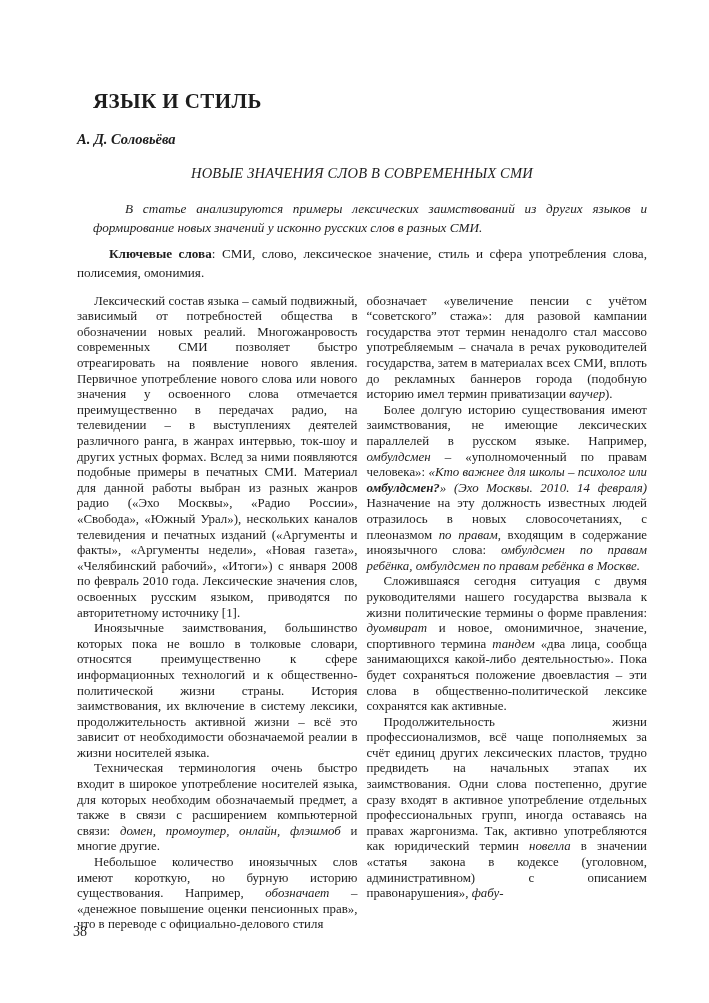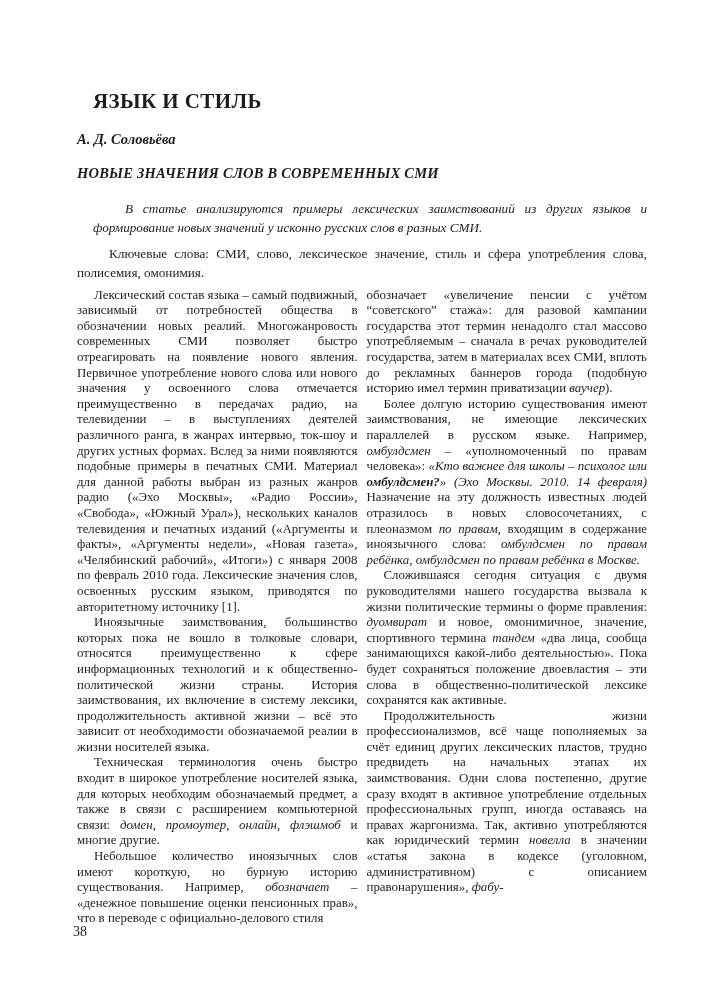--- a/index.html
+++ b/index.html
@@ -24,44 +24,44 @@
     margin:20px 2px 0 0;
     font-size:14.5px;
     font-weight:700;
     font-style:italic;
     text-align:left;
     line-height:1.1;
   }
   .article-title {
     margin:17px 0 0 0;
     font-size:14.5px;
-    font-weight:700;
+    font-weight:400;
     font-style:italic;
-    text-align:left;
+    text-align:center;
     letter-spacing:0.2px;
     line-height:1.15;
   }
   .abstract {
     margin:17px 0 0 16px;
     font-size:13.2px;
     line-height:19px;
     font-style:italic;
     text-align:justify;
     text-indent:32px;
   }
   .keywords {
     margin:7px 0 0 0;
     font-size:13.2px;
     line-height:19px;
     text-align:justify;
     text-indent:32px;
   }
-  .keywords .kw-label { font-weight:400;margin-top:28px; }
+  .keywords .kw-label { font-weight:700;margin-top:28px; }
   .columns {
-    margin-top:6px;
+    margin-top:12px;
     display:flex;
     gap:9px;
   }
   .col {
     width:281px;
     font-size:12.9px;
     line-height:15.6px;
     text-align:justify;
     hyphens:auto;
     -webkit-hyphens:auto;

